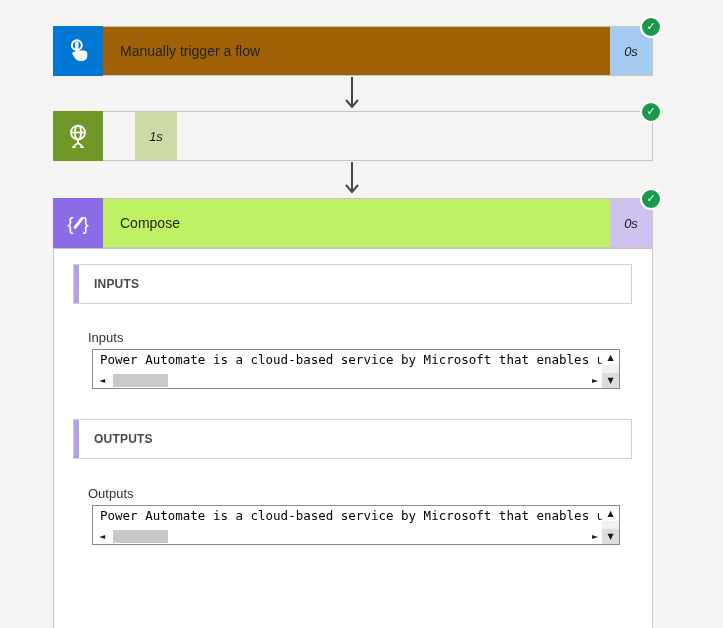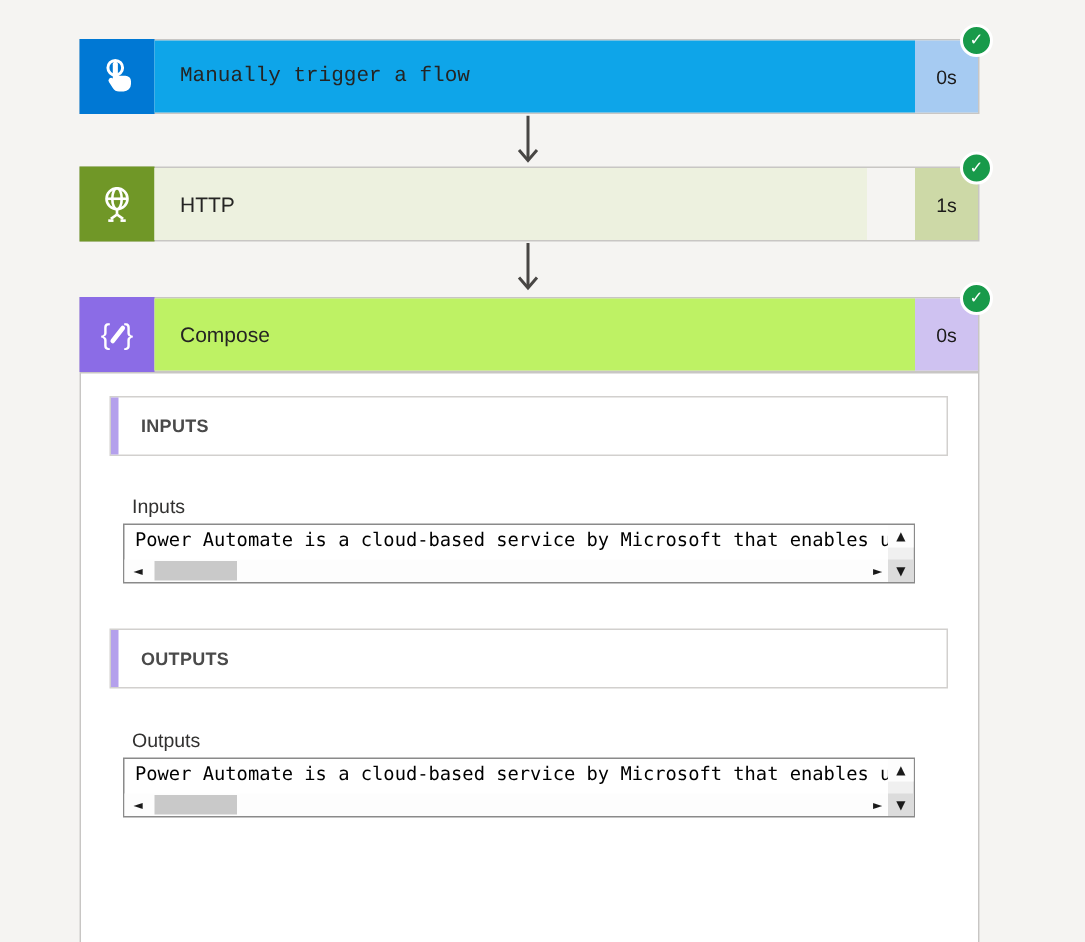--- a/index.html
+++ b/index.html
@@ -17,25 +17,25 @@
   .node-icon{
     width:50px;height:50px;flex:none;margin:-1px 0 -1px -1px;
     display:flex;align-items:center;justify-content:center;
   }
   .node-title{
     flex:1;display:flex;align-items:center;padding-left:17px;
     font-size:14px;color:#252423;
   }
   .node-duration{
     width:42px;flex:none;display:flex;align-items:center;justify-content:center;
-    font-size:13px;color:#1b1a19;
+    font-size:13px;color:#1b1a19;font-style:italic;
   }
   #node-trigger{top:26px;}
   #node-trigger .node-icon{background:#0078d4;}
-  #node-trigger .node-title{background:#0ea5e9;font-family:Liberation Mono, monospace;}
+  #node-trigger .node-title{background:#a16207;}
   #node-trigger .node-duration{background:#a6cbf2;}
   #node-http{top:111px;}
   #node-http .node-icon{background:#709727;}
   #node-http .node-title{background:#edf1df;}
   #node-http .node-duration{background:#cdd9a7;margin-left:32px;}
   #node-compose{top:198px;}
   #node-compose .node-icon{background:#8b6ce6;}
   #node-compose .node-title{background:#bef264;}
   #node-compose .node-duration{background:#cfc2f1;}
   
@@ -71,21 +71,21 @@
   }
   #inputs-section-header{top:15px;}
   #outputs-section-header{top:170px;}
   .field-label{
     position:absolute;left:34px;font-size:13px;line-height:16px;color:#323130;
   }
   #inputs-field-label{top:81px;}
   #outputs-field-label{top:237px;}
   
   .textbox{
-    position:absolute;left:28px;width:528px;height:40px;
+    position:absolute;left:38px;width:528px;height:40px;
     border:1px solid #8a8a8a;background:#fff;box-sizing:border-box;
   }
   #inputs-textbox{top:100px;}
   #outputs-textbox{top:256px;}
   .textbox-text{
     position:absolute;left:0;top:2px;right:17px;bottom:16px;
     overflow:hidden;white-space:pre;padding-left:7px;
     font-family:"DejaVu Sans Mono", monospace;font-size:12.5px;color:#000;
   }
   .vscroll{
@@ -141,21 +141,20 @@
       <circle cx="12" cy="9" r="6"></circle>
       <ellipse cx="12" cy="9" rx="2.7" ry="6"></ellipse>
       <line x1="6" y1="9" x2="18" y2="9"></line>
       <line x1="12" y1="15" x2="12" y2="18"></line>
       <line x1="12" y1="18" x2="8.5" y2="20.5"></line>
       <line x1="12" y1="18" x2="15.5" y2="20.5"></line>
       <line x1="7" y1="21.5" x2="10" y2="21.5"></line>
       <line x1="14" y1="21.5" x2="17" y2="21.5"></line>
     </svg>
   </div>
-  <div class="node-title">HTTP</div>
   <div class="node-duration">1s</div>
   <div class="check-badge">✓</div>
 </div>
 
 <div class="connector" id="connector-2">
   <svg width="20" height="36" viewBox="0 0 20 36" fill="none">
     <line x1="10" y1="0" x2="10" y2="29" stroke="#484644" stroke-width="2"></line>
     <path d="M4 23 L10 30 L16 23" stroke="#484644" stroke-width="2" fill="none"></path>
   </svg>
 </div>

